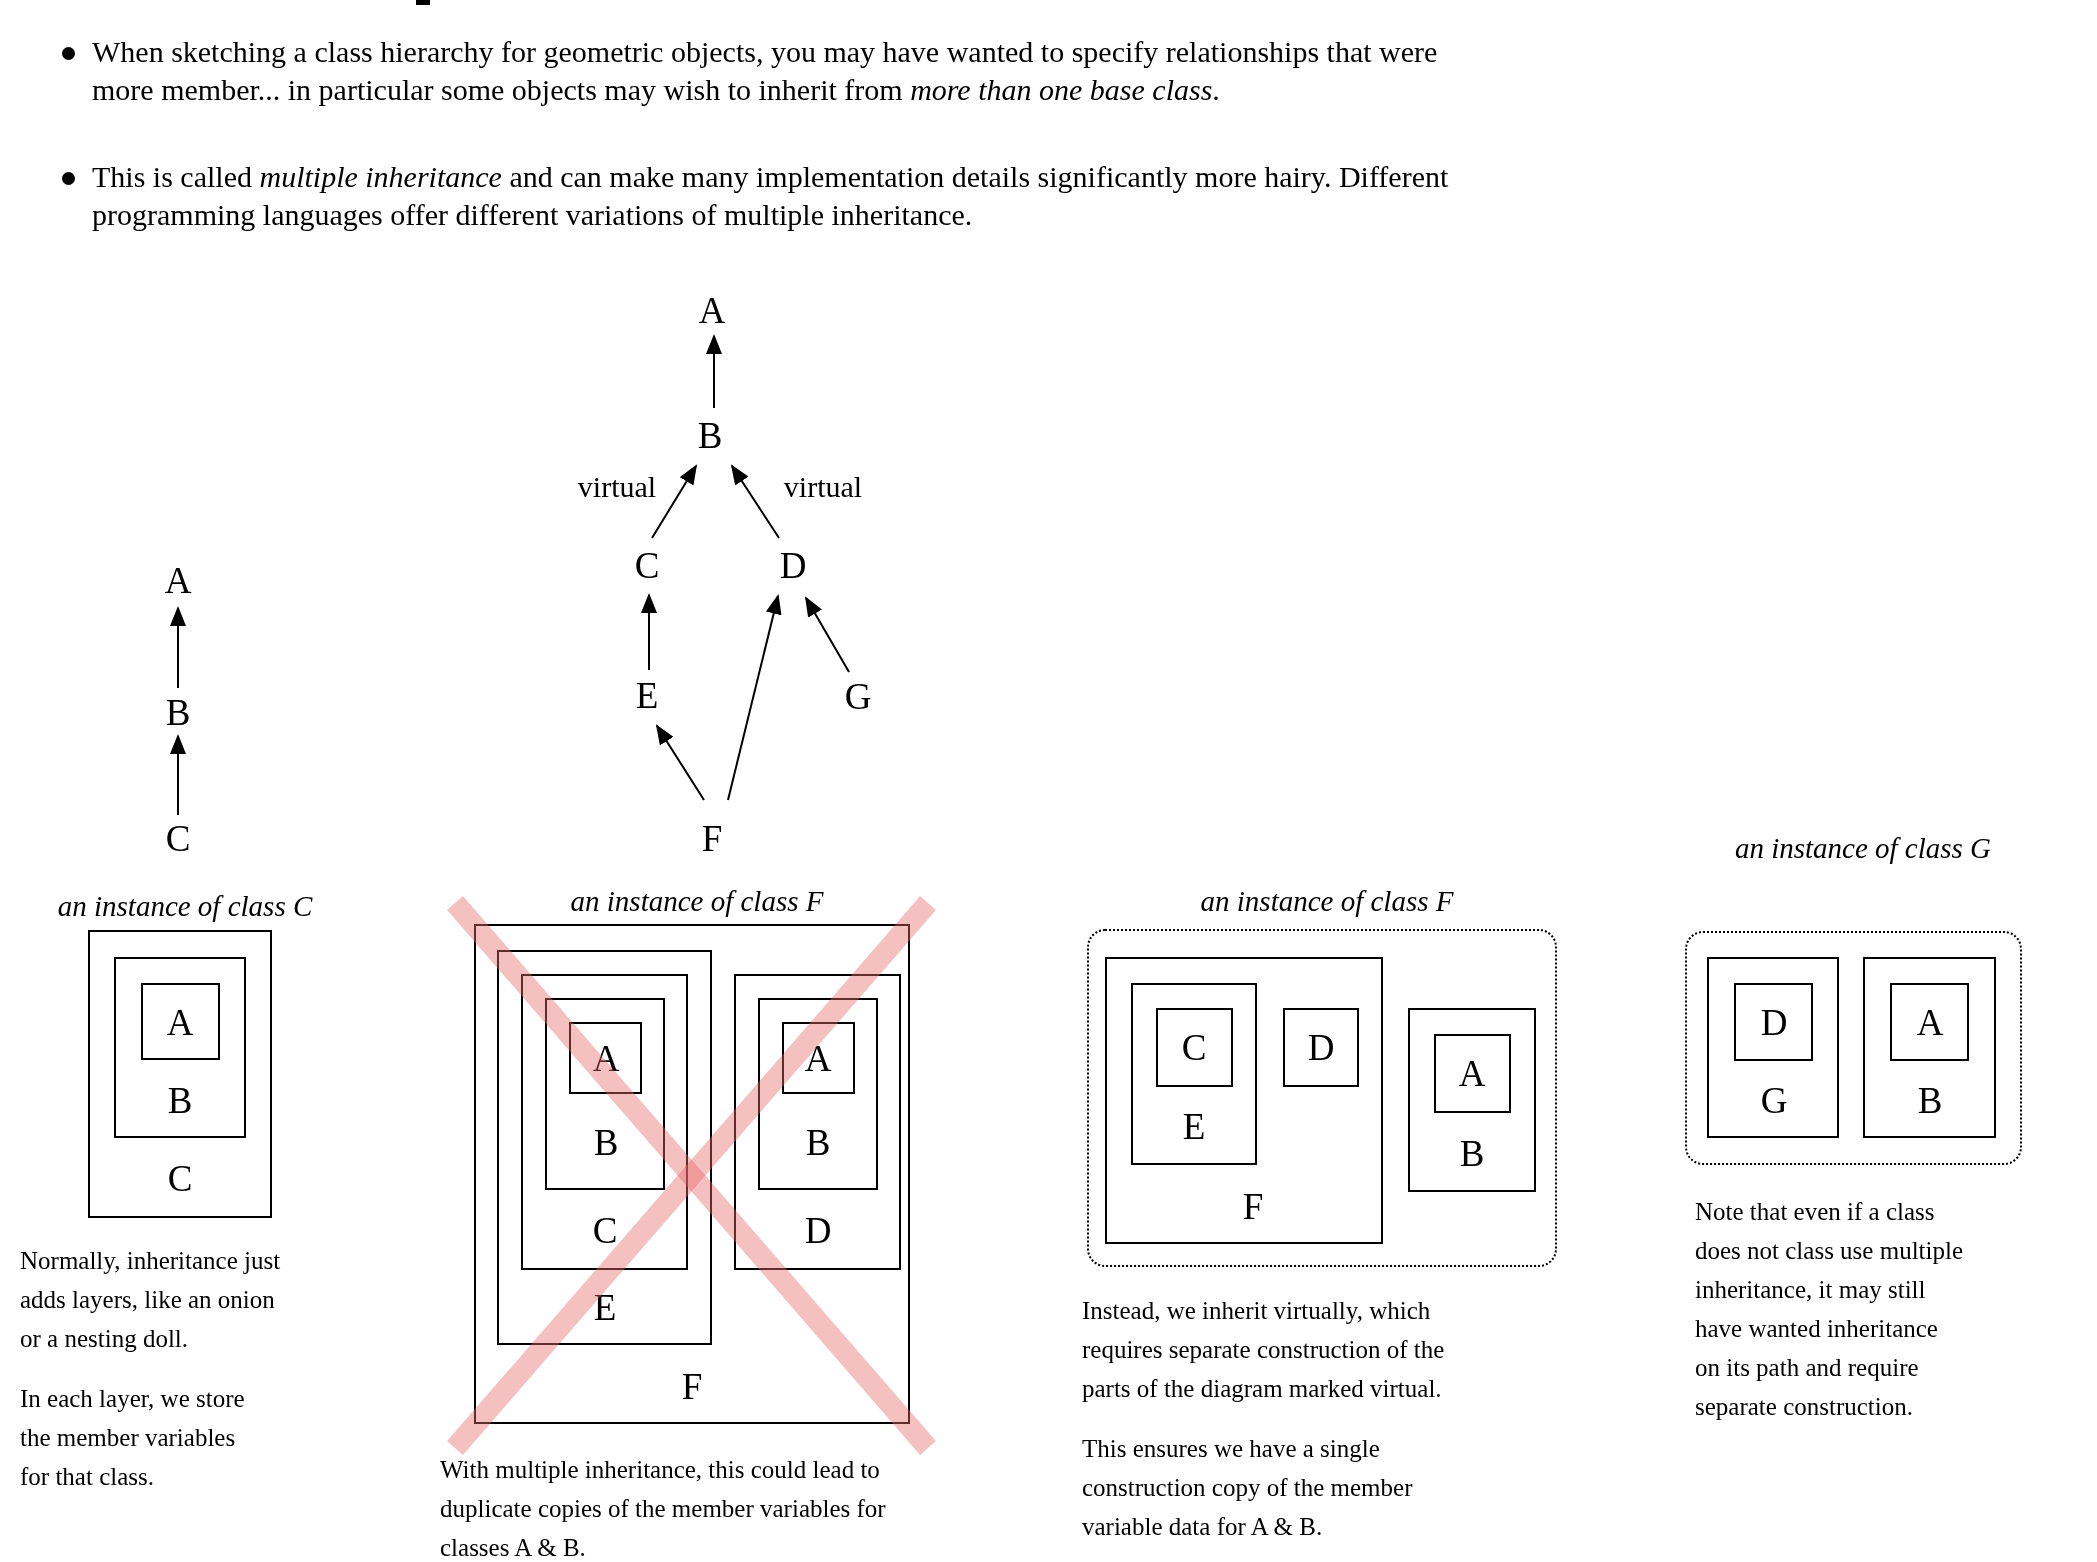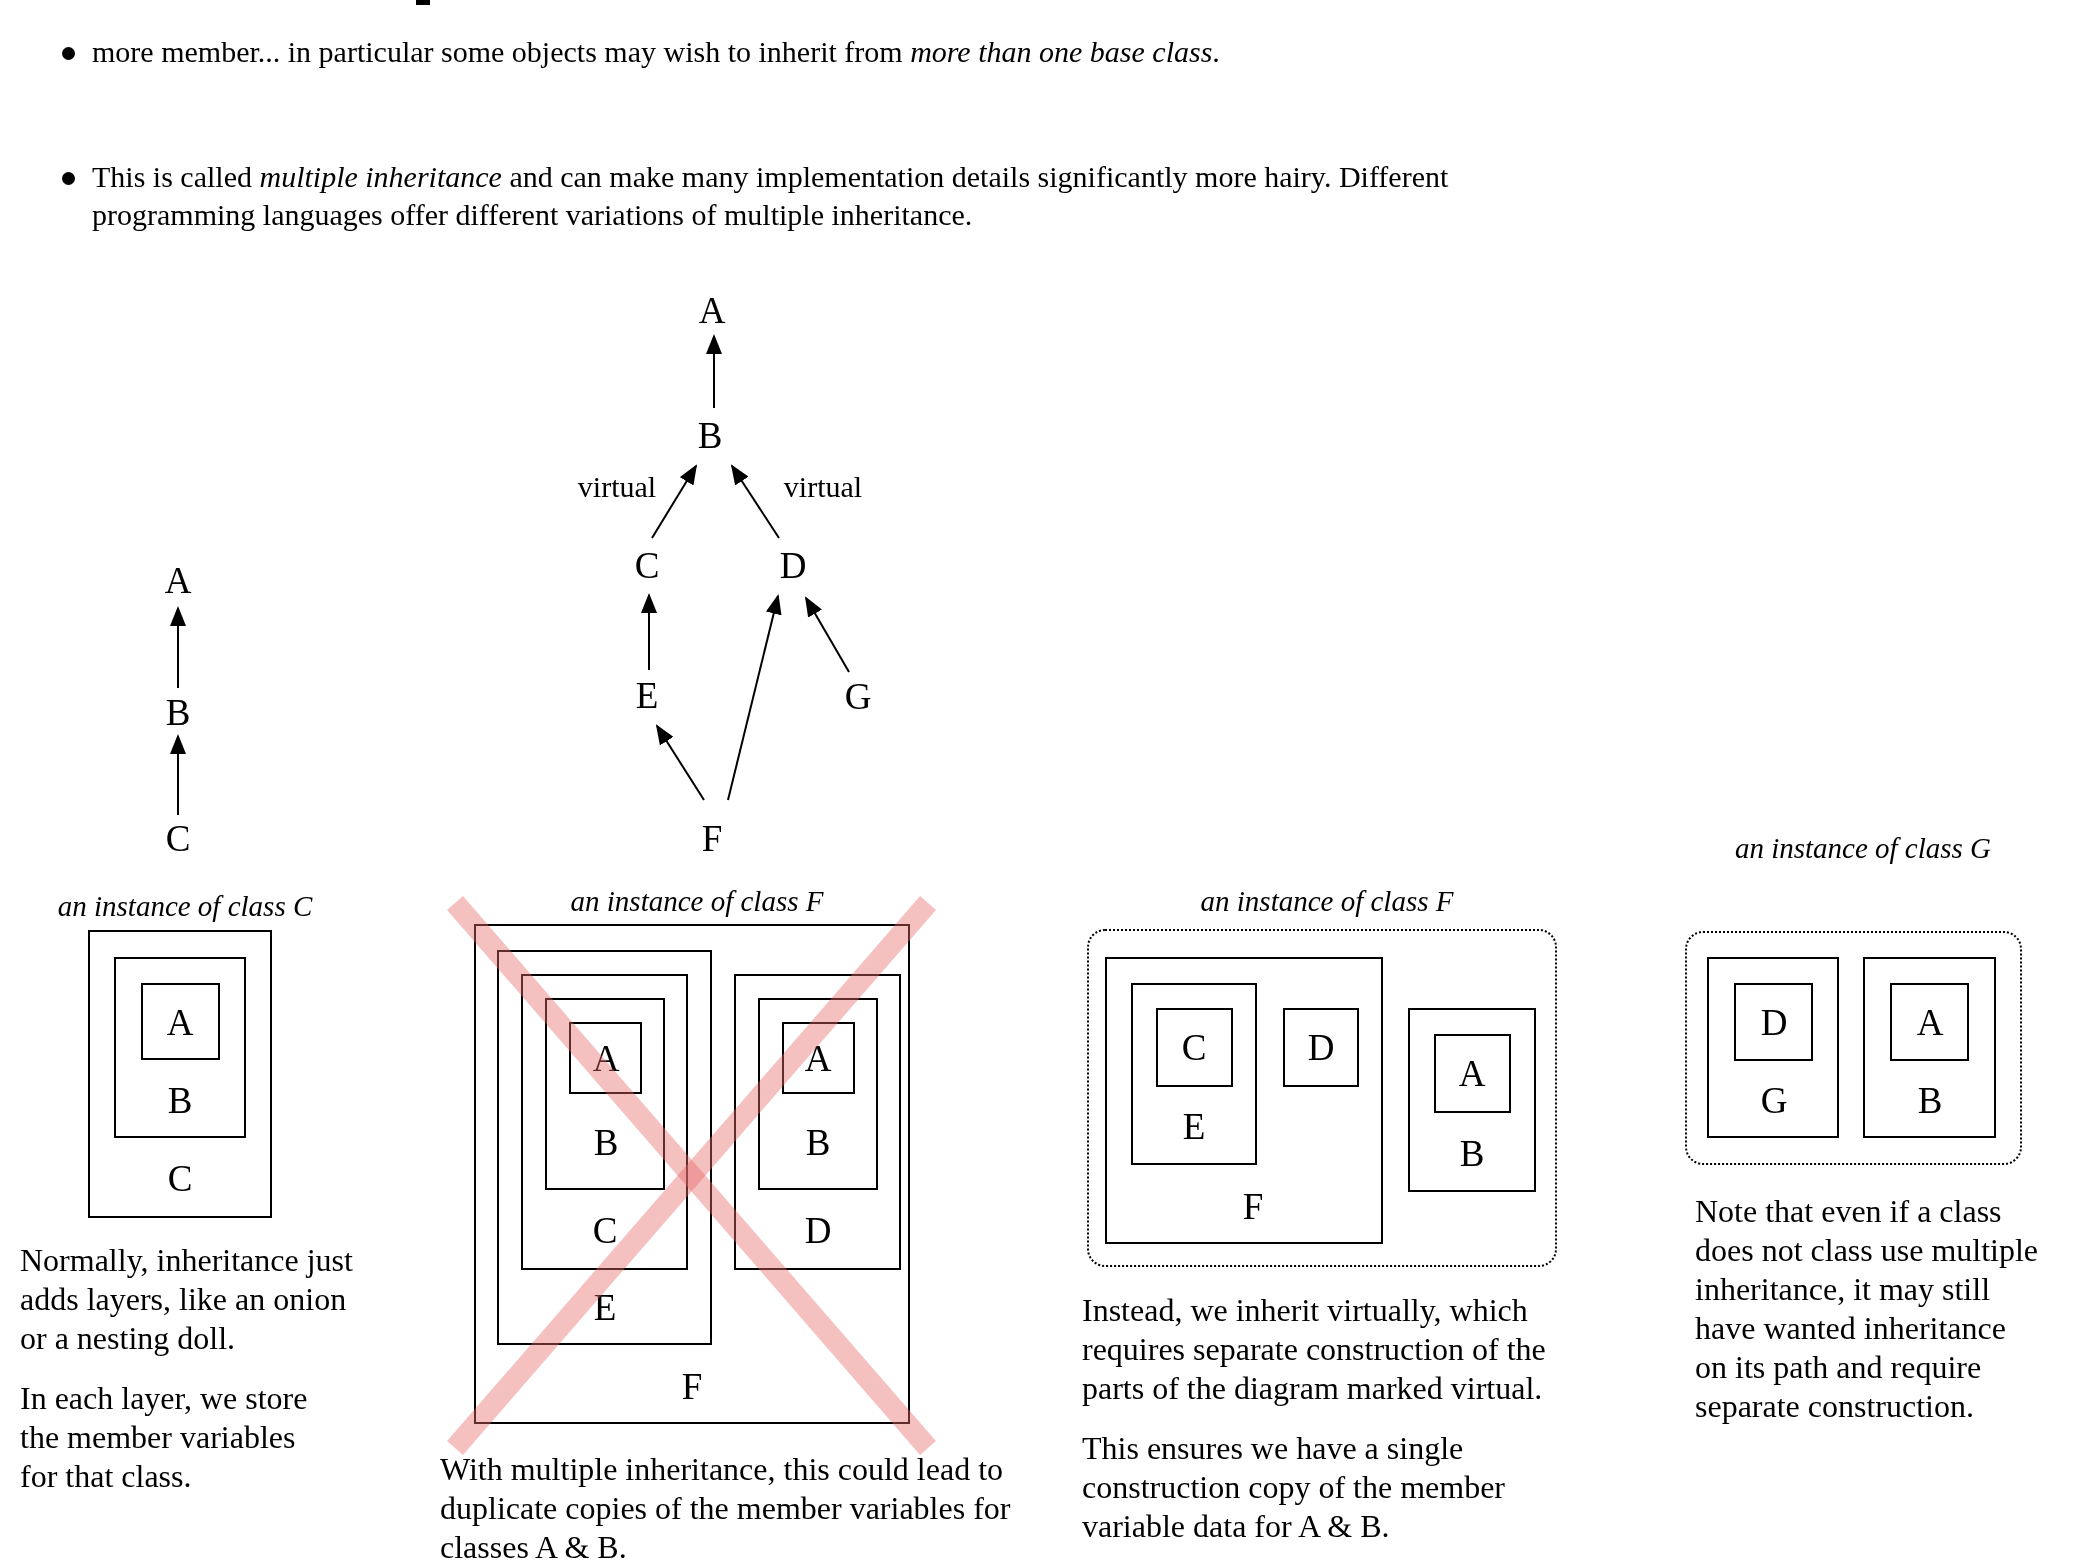--- a/index.html
+++ b/index.html
@@ -6,33 +6,34 @@
   #page{position:relative;width:2097px;height:1562px;background:#ffffff;overflow:hidden;
         font-family:"Liberation Serif","DejaVu Serif",serif;color:#000;}
   .bullet-dot{position:absolute;width:13px;height:13px;border-radius:50%;background:#000;}
   .bullet-text{position:absolute;left:92px;width:1520px;font-size:30px;line-height:38px;}
   .em{font-style:italic;}
   .node-lbl{position:absolute;transform:translate(-50%,-50%);font-size:37px;line-height:37px;white-space:nowrap;}
   .virtual-lbl{position:absolute;transform:translate(-50%,-50%);font-size:30px;white-space:nowrap;}
   .cap{position:absolute;transform:translateX(-50%);font-style:italic;font-size:29px;white-space:nowrap;}
   .box{position:absolute;border:2px solid #000;box-sizing:border-box;}
   .dotbox{position:absolute;border:2px dotted #000;border-radius:18px;box-sizing:border-box;}
-  .note{position:absolute;font-size:32px;line-height:39px;white-space:nowrap;}
+  .note{position:absolute;font-size:25px;line-height:39px;white-space:nowrap;}
   svg.overlay{position:absolute;left:0;top:0;pointer-events:none;}
   .frag{position:absolute;background:#000;}
 </style>
 </head>
 <body>
 
 <div id="page">
 
   <div class="frag" style="left:416px;top:0;width:14px;height:5px;"></div>
 
   <div class="bullet-dot" style="left:62px;top:47px;"></div>
   <div class="bullet-text" style="top:33px;">
+    <div>When sketching a class hierarchy for geometric objects, you may have wanted to specify relationships that were</div>
     <div><span>more member... in particular some objects may wish to inherit from </span><span class="em">more than one base class</span><span>.</span></div>
   </div>
 
   <div class="bullet-dot" style="left:62px;top:172px;"></div>
   <div class="bullet-text" style="top:158px;">
     <div><span>This is called </span><span class="em">multiple inheritance</span><span> and can make many implementation details significantly more hairy. Different</span></div>
     <div>programming languages offer different variations of multiple inheritance.</div>
   </div>
 
   <div class="node-lbl" style="left:178px;top:580px;">A</div>

